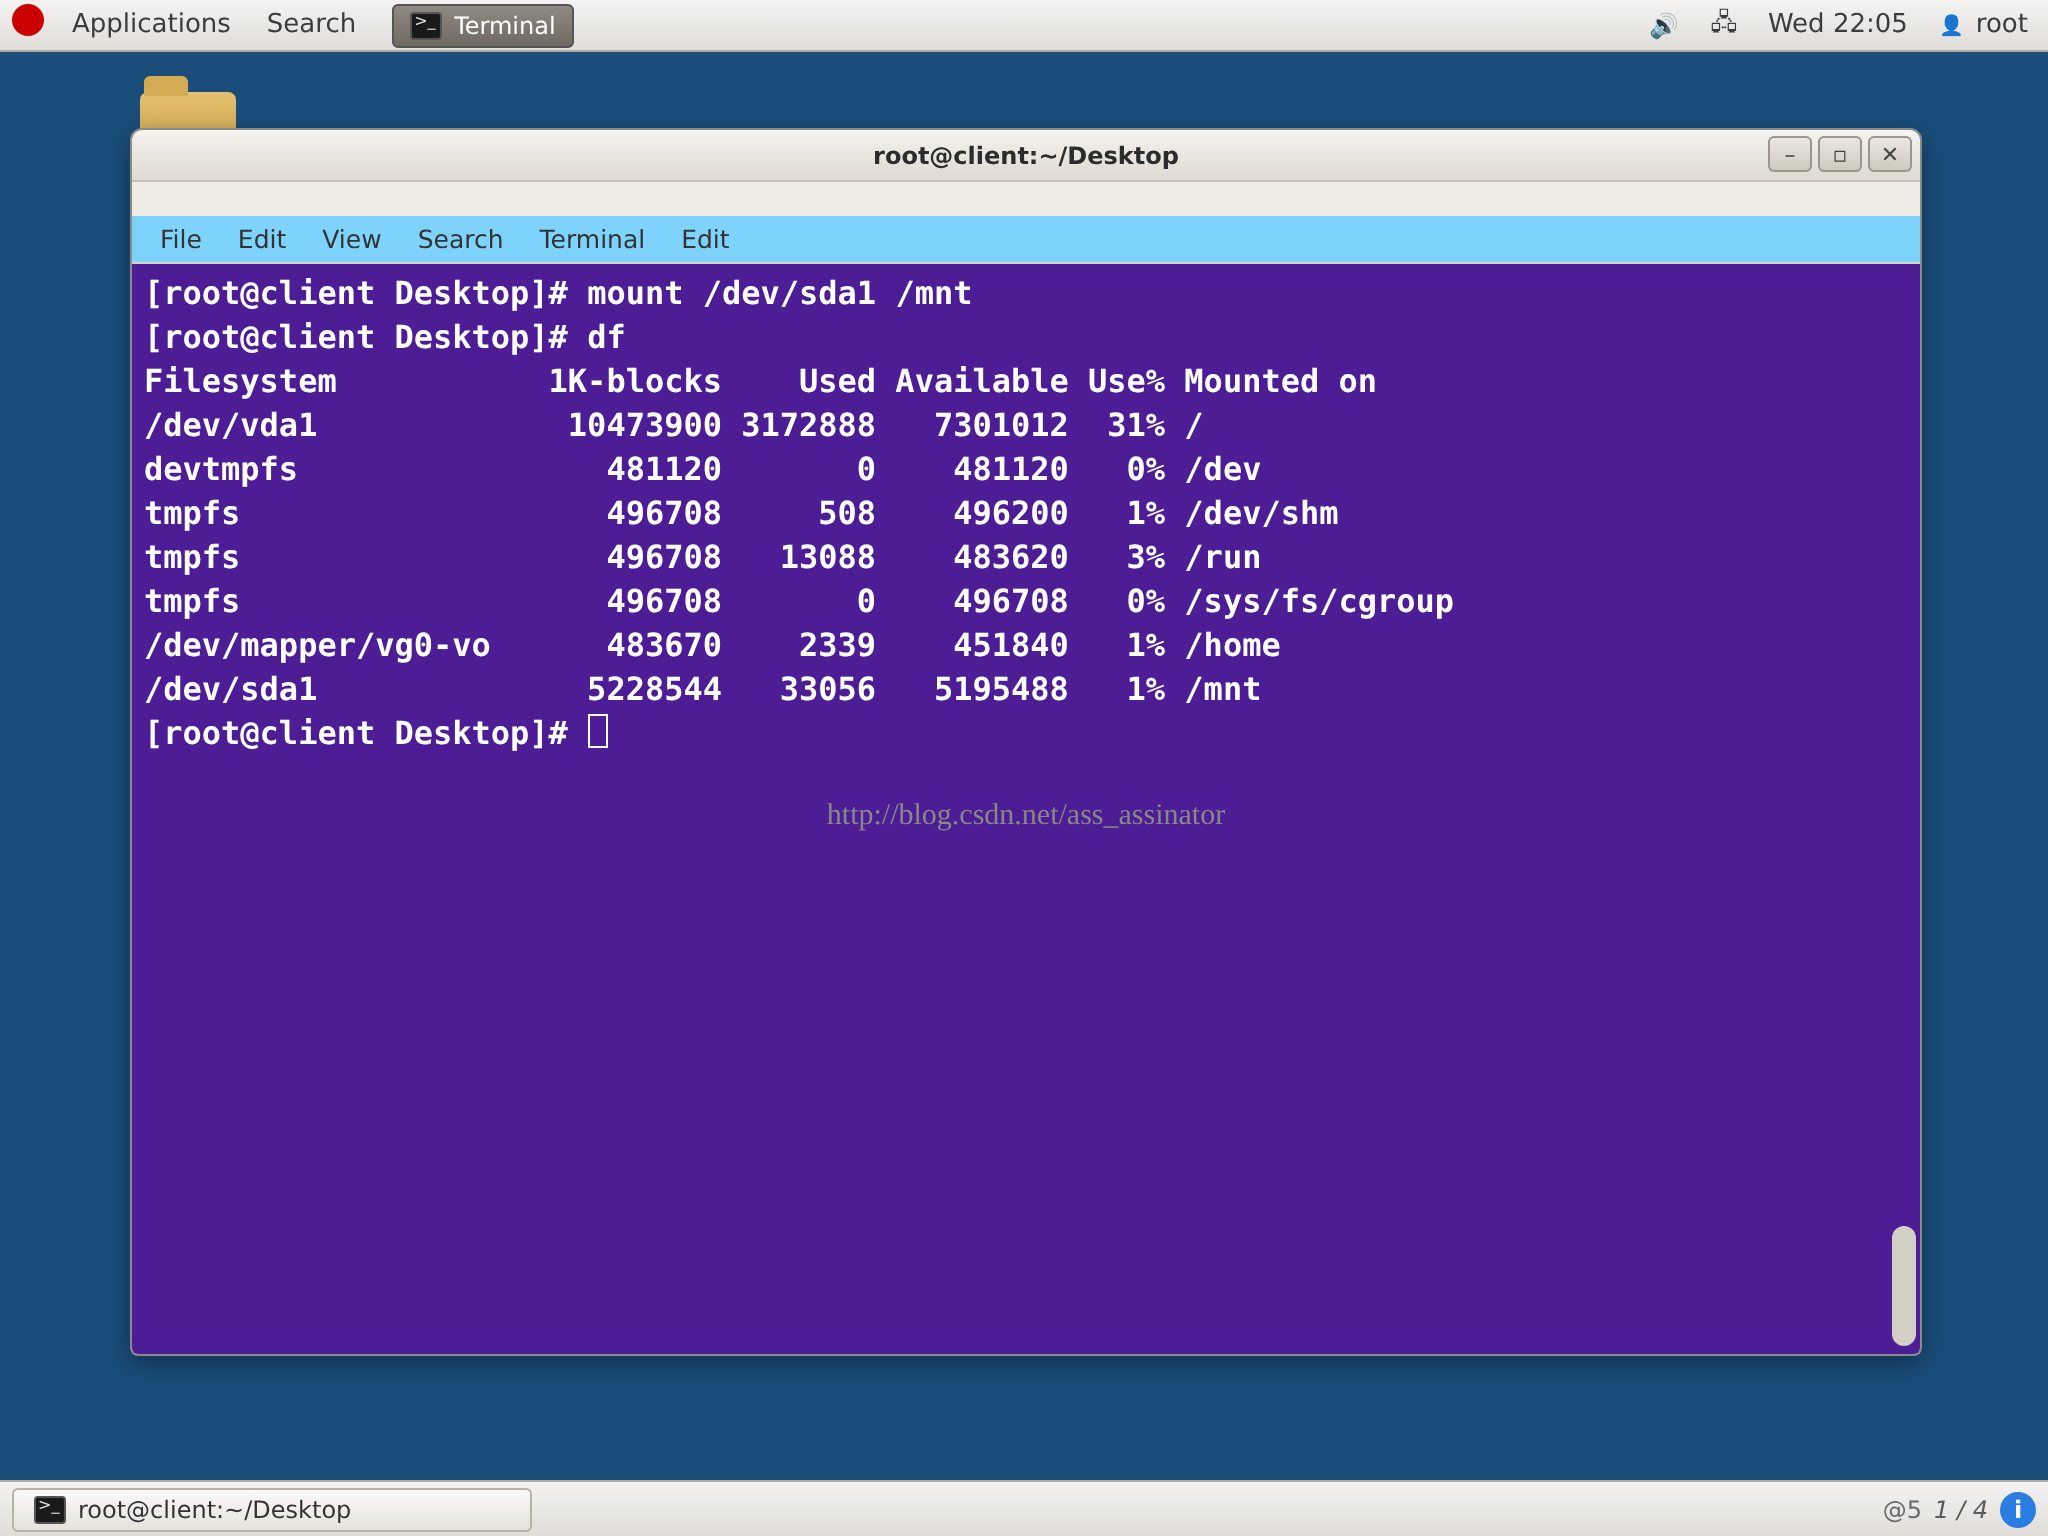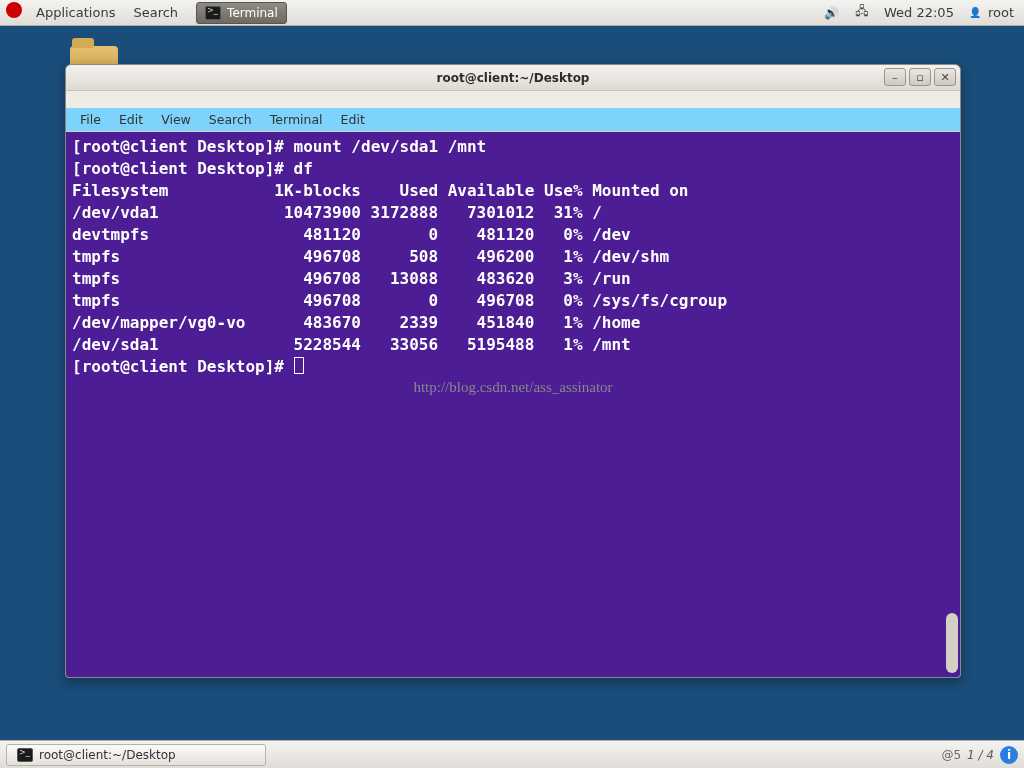--- a/index.html
+++ b/index.html
@@ -68,21 +68,21 @@
 }
 .menubar span { padding:2px 8px; cursor:pointer; }
 .term-body {
   flex:1; background:#4c1d95; color:#fff;
   font-family:"DejaVu Sans Mono","Liberation Mono",monospace;
   font-size:16px; font-weight:bold; line-height:22px;
   padding:4px 6px; position:relative; overflow:hidden;
   border-bottom-left-radius:3px; border-bottom-right-radius:3px;
 }
 .term-body pre { white-space:pre; }
-.watermark { position:absolute; left:0; right:0; top:244px; text-align:center; color:#888; font-family:SimSun, serif; font-size:15px; font-weight:normal; }
+.watermark { position:absolute; left:0; right:0; top:265px; text-align:center; color:#888; font-family:SimSun, serif; font-size:15px; font-weight:normal; }
 .cursor-block { display:inline-block; width:10px; height:17px; background:transparent; border:1.5px solid #fff; vertical-align:-2px; }
 .term-scroll { position:absolute; right:2px; top:4px; bottom:4px; width:12px; }
 .term-scroll .thumb { position:absolute; left:0; right:0; bottom:0; height:60px; background:#d4cfc5; border-radius:6px; }
 
 .bottom-panel {
   position:absolute; bottom:0; left:0; right:0; height:28px;
   background:linear-gradient(#f4f3f2,#e0ddd8);
   border-top:1px solid #b0ada6;
   display:flex; align-items:center; padding:0 6px;
 }

